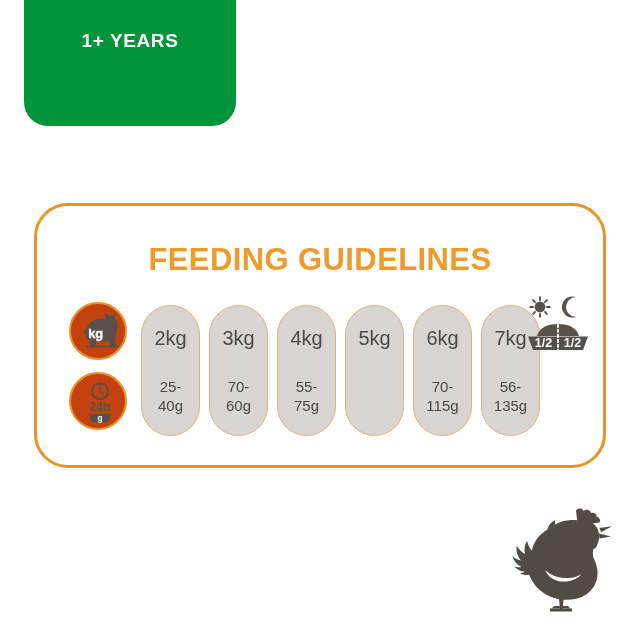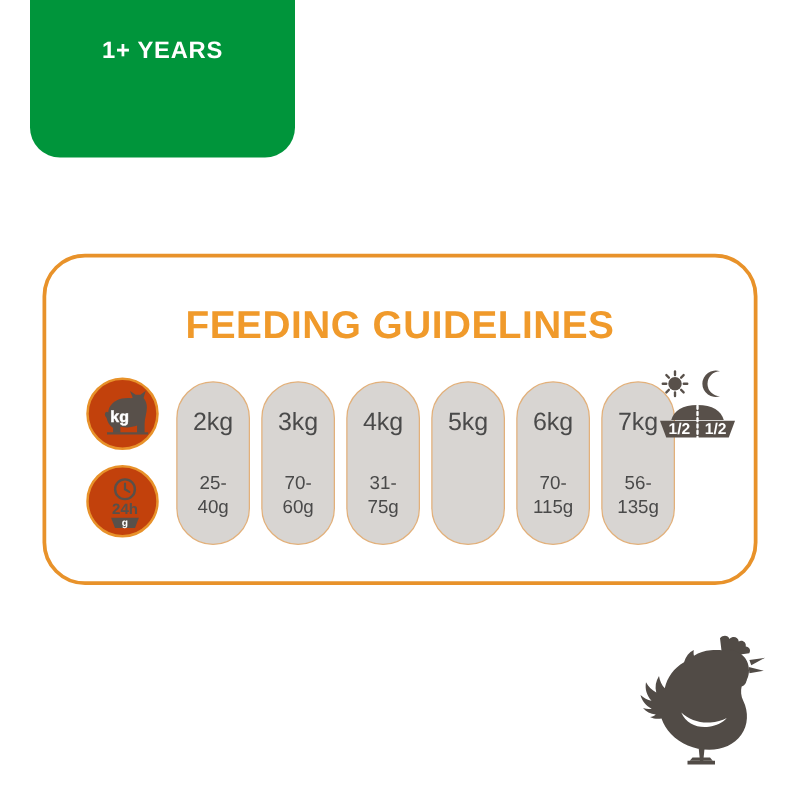--- a/index.html
+++ b/index.html
@@ -204,21 +204,21 @@
     </div>
 
     <div class="pill">
       <span class="pill-weight">3kg</span>
       <span class="pill-amount">70-
 60g</span>
     </div>
 
     <div class="pill">
       <span class="pill-weight">4kg</span>
-      <span class="pill-amount">31-
+      <span class="pill-amount">55-
 75g</span>
     </div>
 
     <div class="pill">
       <span class="pill-weight">5kg</span>
     </div>
 
     <div class="pill">
       <span class="pill-weight">6kg</span>
       <span class="pill-amount">70-

